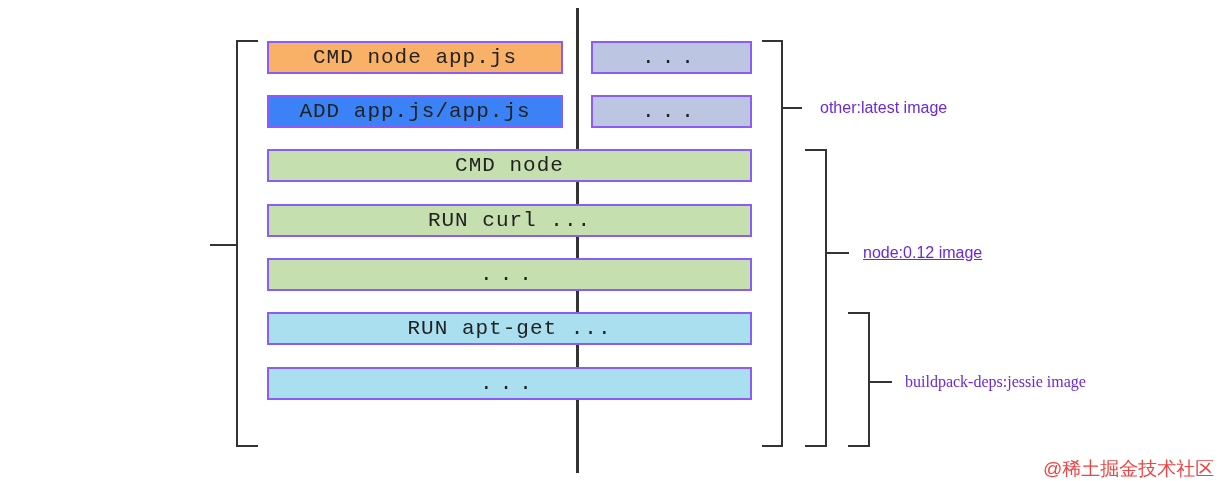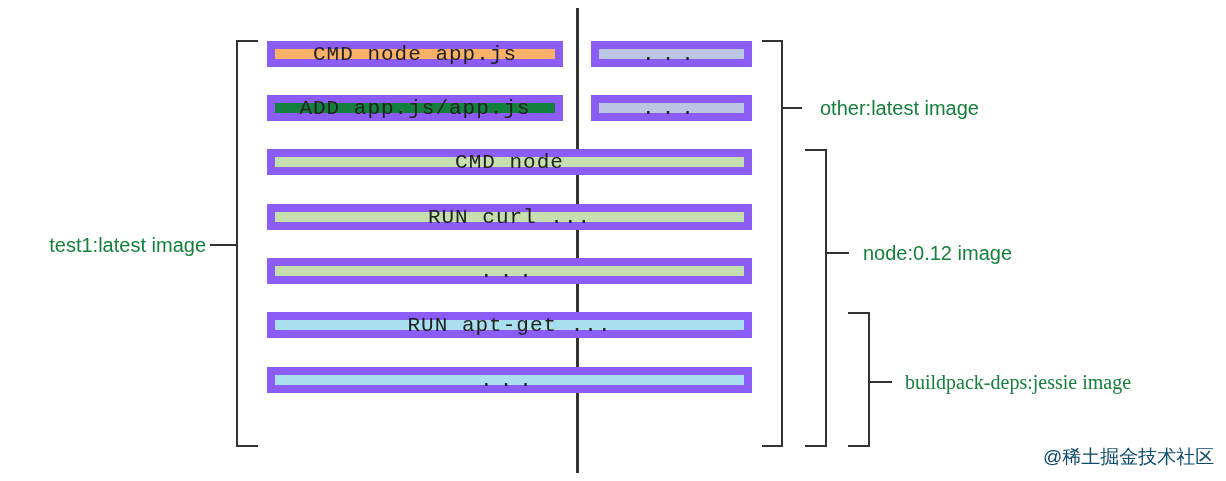--- a/index.html
+++ b/index.html
@@ -10,22 +10,22 @@
     font-family:"Liberation Sans", sans-serif;
     overflow:hidden;
   }
   
   .spine{
     position:absolute;left:576px;top:8px;width:3px;height:465px;
     background:#333;z-index:0;
   }
   
   .layer{
-    position:absolute;height:26px;z-index:2;
-    border:8px solid #8b5cf6;
+    position:absolute;height:33px;z-index:2;
+    border:2px solid #8b5cf6;
     box-sizing:border-box;
     font-family:"Liberation Mono","DejaVu Sans Mono",monospace;
     font-size:21px;letter-spacing:1px;color:#222;
     display:flex;align-items:center;justify-content:center;
     white-space:nowrap;
   }
   .layer.dots{letter-spacing:7px;}
   .col-main{left:267px;width:296px;}
   .col-side{left:591px;width:161px;}
   .col-full{left:267px;width:485px;}
@@ -40,56 +40,55 @@
   .bracket-node{left:805px;top:149px;width:22px;height:298px;}
   .bracket-buildpack{left:848px;top:312px;width:22px;height:135px;}
   .tick{position:absolute;height:2px;background:#333;z-index:1;}
   .tick-left{left:210px;top:244px;width:26px;}
   .tick-other{left:783px;top:107px;width:19px;}
   .tick-node{left:827px;top:252px;width:22px;}
   .tick-buildpack{left:870px;top:381px;width:22px;}
   
   .blabel{
     position:absolute;white-space:nowrap;
-    font-size:20px;color:#15803d;line-height:28px;z-index:2;
+    font-size:16px;color:#6d28d9;line-height:28px;z-index:2;
   }
   .label-test1{right:1020px;top:231px;text-align:right;}
   .label-other{left:820px;top:94px;}
-  .label-node{left:863px;top:239px;}
+  .label-node{left:863px;top:239px;text-decoration:underline;}
   .label-buildpack{left:905px;top:368px;font-family:Liberation Serif, serif;}
   .watermark{
-    position:absolute;left:1043px;top:444px;
-    font-size:19px;color:#0c4a6e;white-space:nowrap;z-index:2;
+    position:absolute;left:1043px;top:456px;
+    font-size:19px;color:#ef4444;white-space:nowrap;z-index:2;
   }
 </style>
 </head>
 <body>
 
 <div class="canvas">
 
   <div class="spine"></div>
 
   <div class="bracket open-right bracket-left"></div>
   <div class="tick tick-left"></div>
-  <div class="blabel label-test1">test1:latest image</div>
 
   <div class="bracket open-left bracket-other"></div>
   <div class="tick tick-other"></div>
   <div class="blabel label-other">other:latest image</div>
 
   <div class="bracket open-left bracket-node"></div>
   <div class="tick tick-node"></div>
   <div class="blabel label-node">node:0.12 image</div>
 
   <div class="bracket open-left bracket-buildpack"></div>
   <div class="tick tick-buildpack"></div>
   <div class="blabel label-buildpack">buildpack-deps:jessie image</div>
 
   <div class="layer col-main r1" style="background-color: rgb(249, 177, 104);">CMD node app.js</div>
-  <div class="layer col-main r2" style="background-color: #15803d;">ADD app.js/app.js</div>
+  <div class="layer col-main r2" style="background-color: #3b82f6;">ADD app.js/app.js</div>
 
   <div class="layer col-side r1 dots" style="background-color: rgb(188, 197, 226);">...</div>
   <div class="layer col-side r2 dots" style="background-color: rgb(188, 197, 226);">...</div>
 
   <div class="layer col-full r4" style="background-color: rgb(197, 223, 174);">RUN curl ...</div>
   <div class="layer col-full r3" style="background-color: rgb(197, 223, 174);">CMD node</div>
   <div class="layer col-full r5 dots" style="background-color: rgb(197, 223, 174);">...</div>
 
   <div class="layer col-full r6" style="background-color: rgb(169, 223, 239);">RUN apt-get ...</div>
   <div class="layer col-full r7 dots" style="background-color: rgb(169, 223, 239);">...</div>

